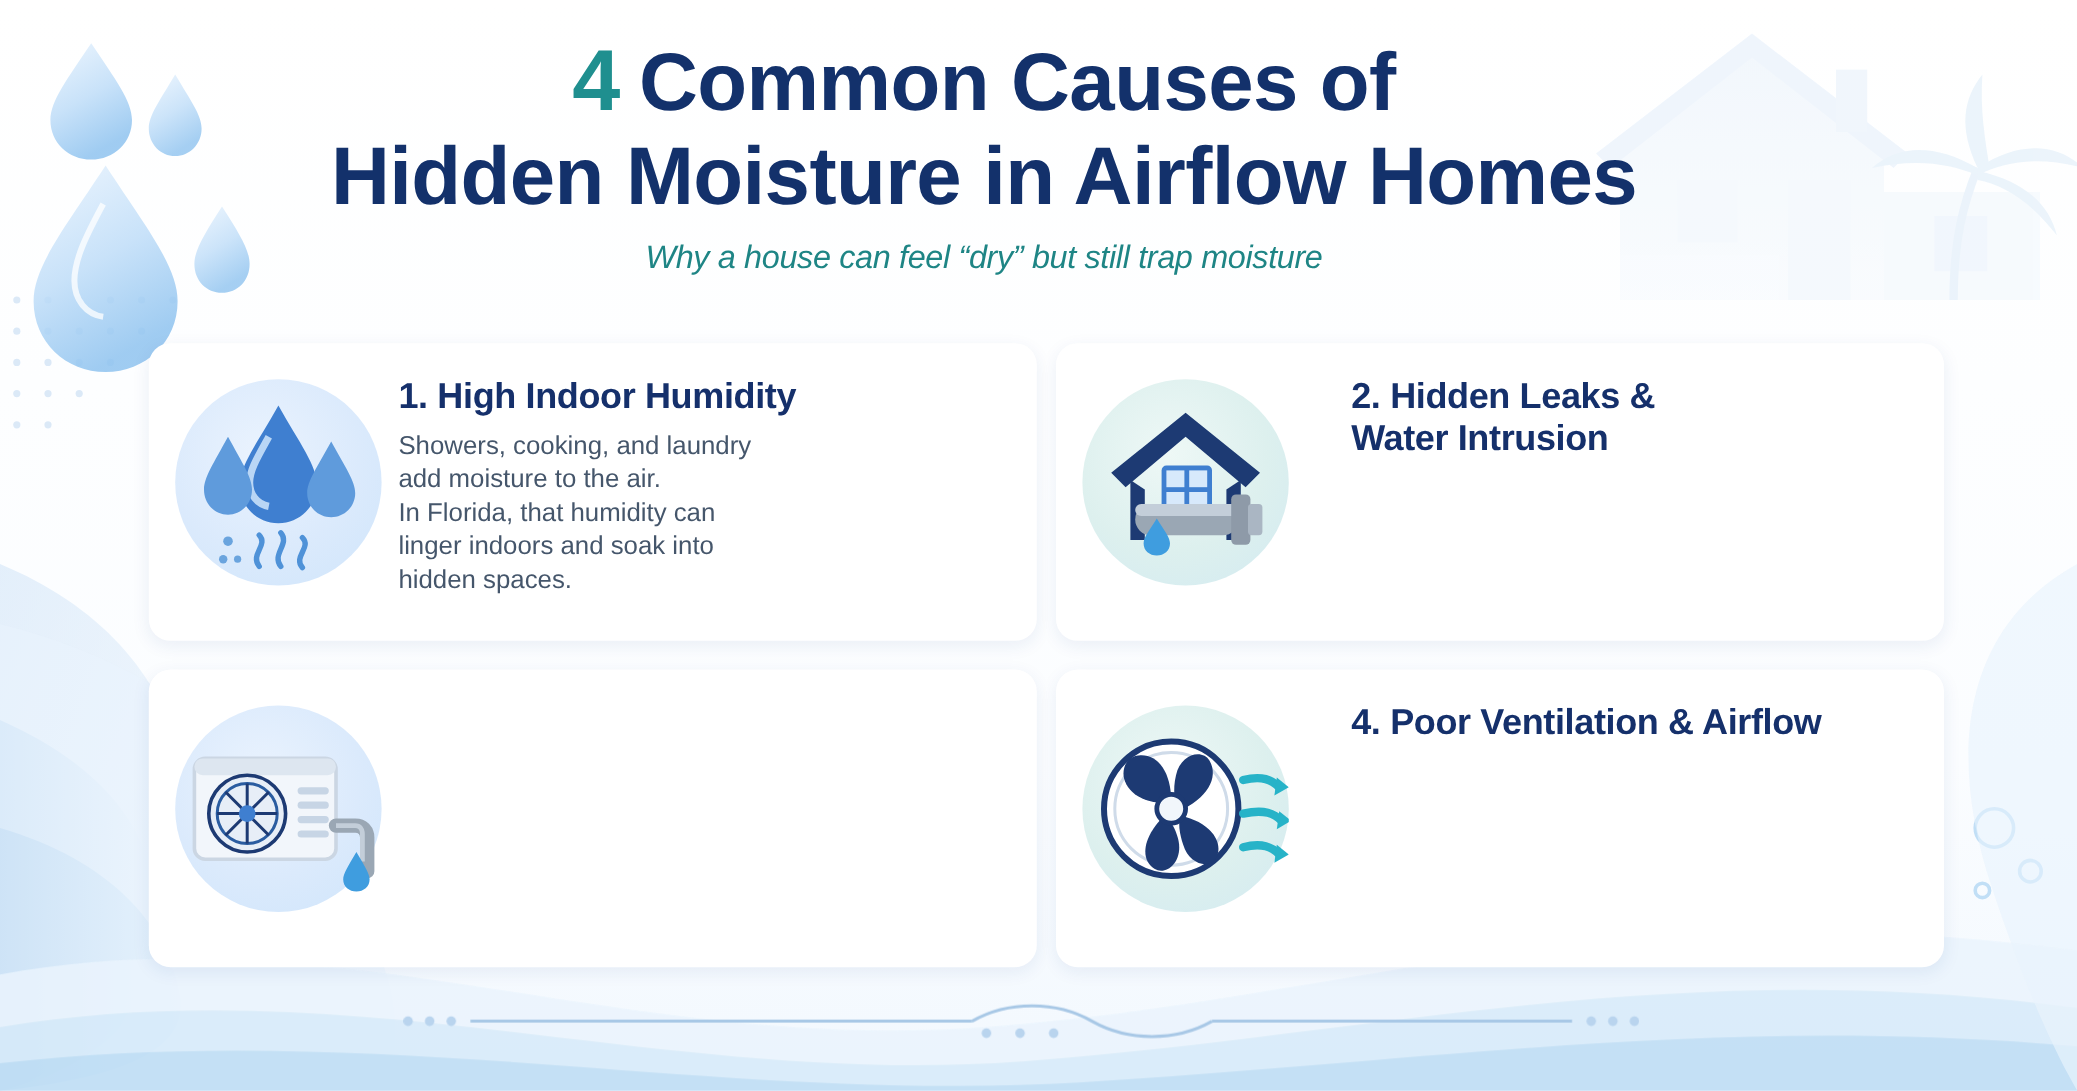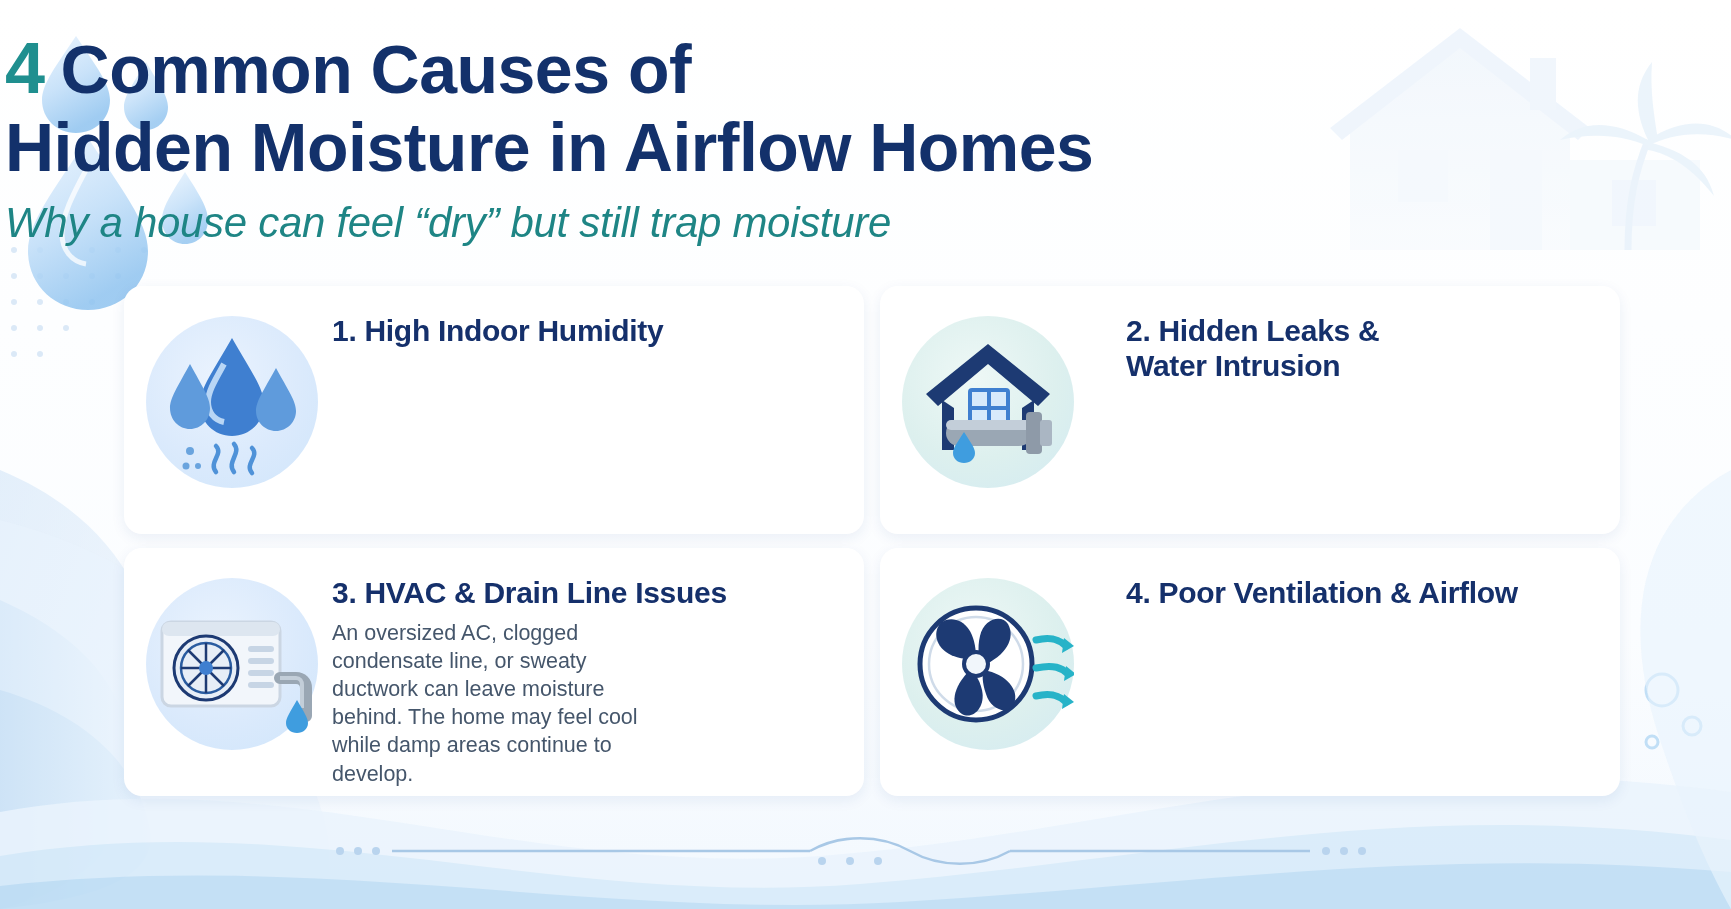--- a/index.html
+++ b/index.html
@@ -19,55 +19,56 @@
   }
   .bg-layer {
     position: absolute;
     inset: 0;
     pointer-events: none;
   }
   
   .header {
     position: absolute;
     top: 28px;
-    left: 5px;
+    left: 16px;
     width: 1608px;
+    text-align: center;
     z-index: 5;
   }
   .title-line {
     font-size: 68px;
     font-weight: bold;
     color: #13316b;
     letter-spacing: -0.5px;
     line-height: 1.12;
     white-space: nowrap;
   }
   .title-num {
     color: #1f8f8f;
     font-size: 72px;
     font-weight: bold;
     margin-right: 16px;
   }
   .subtitle {
     margin-top: 14px;
-    font-size: 42px;
+    font-size: 27px;
     font-style: italic;
     color: #1e8585;
     letter-spacing: -0.3px;
   }
   
   .cards {
     position: absolute;
     top: 286px;
     left: 124px;
     width: 1484px;
     display: grid;
     grid-template-columns: 740px 740px;
     grid-template-rows: 248px 248px;
-    gap: 14px 16px;
+    gap: 24px 16px;
     z-index: 5;
   }
   .card {
     background: #ffffff;
     border-radius: 18px;
     box-shadow: 0 4px 14px rgba(30, 70, 140, 0.08);
     display: flex;
     align-items: flex-start;
     padding: 14px 22px 14px 14px;
     box-sizing: border-box;
@@ -265,20 +266,25 @@
           </g>
           <g fill="#6aa4de">
             <circle cx="44" cy="135" r="4"></circle>
             <circle cx="40" cy="150" r="3.5"></circle>
             <circle cx="52" cy="150" r="3"></circle>
           </g>
         </svg>
       </div>
       <div class="card-text">
         <div class="card-title">1. High Indoor Humidity</div>
+        <div class="card-body">Showers, cooking, and laundry
+add moisture to the air.
+In Florida, that humidity can
+linger indoors and soak into
+hidden spaces.</div>
       </div>
     </div>
 
     <div class="card card-2">
       <div class="card-icon">
         <div class="icon-circle icon-teal"></div>
         <svg class="icon-svg" viewBox="0 0 172 172" xmlns="http://www.w3.org/2000/svg">
           <path d="M24 78 L86 28 L148 78 L136 90 L86 48 L36 90 Z" fill="#1d3a73"></path>
           <path d="M40 84 L40 134 L52 134 L52 92 Z" fill="#1d3a73"></path>
           <path d="M132 84 L132 134 L120 134 L120 92 Z" fill="#1d3a73"></path>
@@ -320,29 +326,20 @@
             <rect x="102" y="68" width="26" height="6" rx="3"></rect>
             <rect x="102" y="80" width="26" height="6" rx="3"></rect>
             <rect x="102" y="92" width="26" height="6" rx="3"></rect>
             <rect x="102" y="104" width="26" height="6" rx="3"></rect>
           </g>
           <path d="M134 100 L150 100 C156 100 160 104 160 110 L160 138" stroke="#9aa7b4" stroke-width="12" fill="none" stroke-linecap="round"></path>
           <path d="M134 100 L150 100 C154 100 156 103 156 107 L156 130" stroke="#c3ced9" stroke-width="4" fill="none"></path>
           <path d="M156 140 C163 152 167 158 167 163 C167 169 162 173 156 173 C150 173 145 169 145 163 C145 158 149 152 156 140 Z" fill="#3f9ddf" transform="translate(-5,-18)"></path>
         </svg>
       </div>
-      <div class="card-text">
-        <div class="card-title">3. HVAC &amp; Drain Line Issues</div>
-        <div class="card-body">An oversized AC, clogged
-condensate line, or sweaty
-ductwork can leave moisture
-behind. The home may feel cool
-while damp areas continue to
-develop.</div>
-      </div>
     </div>
 
     <div class="card card-4">
       <div class="card-icon">
         <div class="icon-circle icon-teal"></div>
         <svg class="icon-svg" viewBox="0 0 172 172" xmlns="http://www.w3.org/2000/svg">
           <circle cx="74" cy="86" r="56" fill="#ffffff" stroke="#1d3a73" stroke-width="5"></circle>
           <circle cx="74" cy="86" r="47" fill="none" stroke="#cfdbe9" stroke-width="2.5"></circle>
           <path d="M74 80 C74 52 60 38 44 42 C32 46 30 64 44 74 C54 81 66 82 74 80 Z" fill="#1d3a73"></path>
           <path d="M80 88 C104 78 114 60 106 46 C100 36 82 40 78 58 C75 70 77 82 80 88 Z" fill="#1d3a73"></path>

